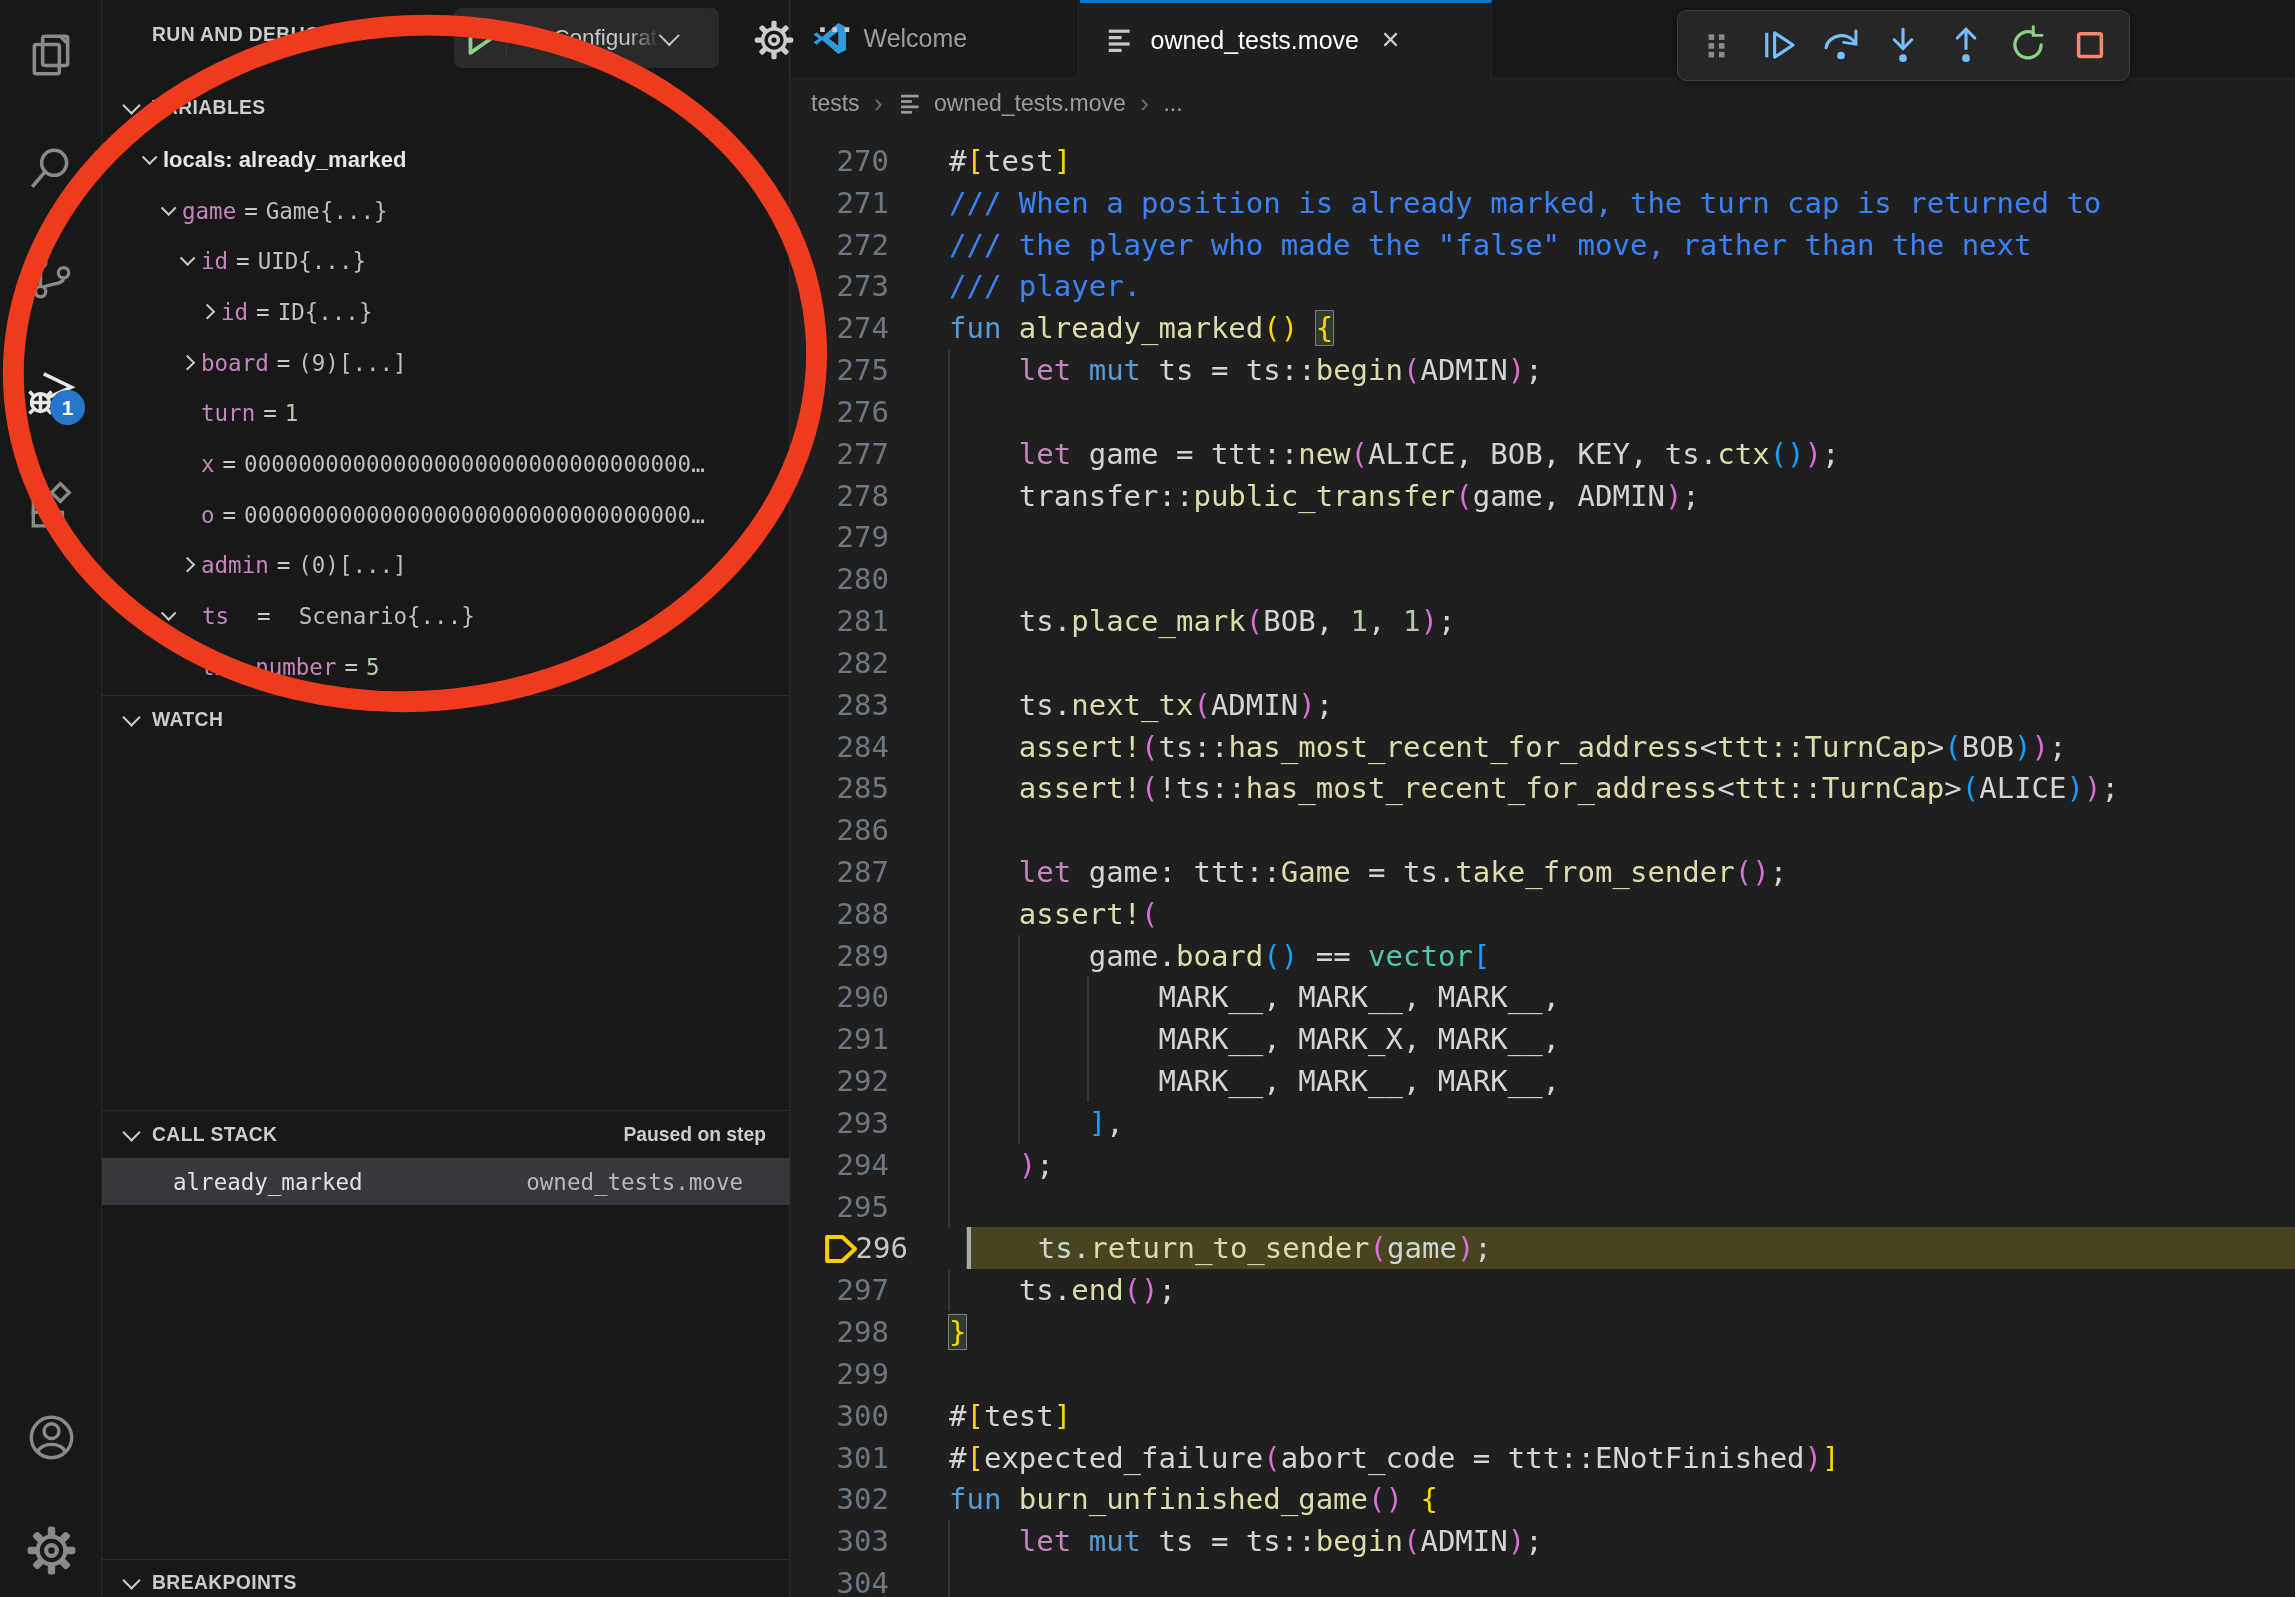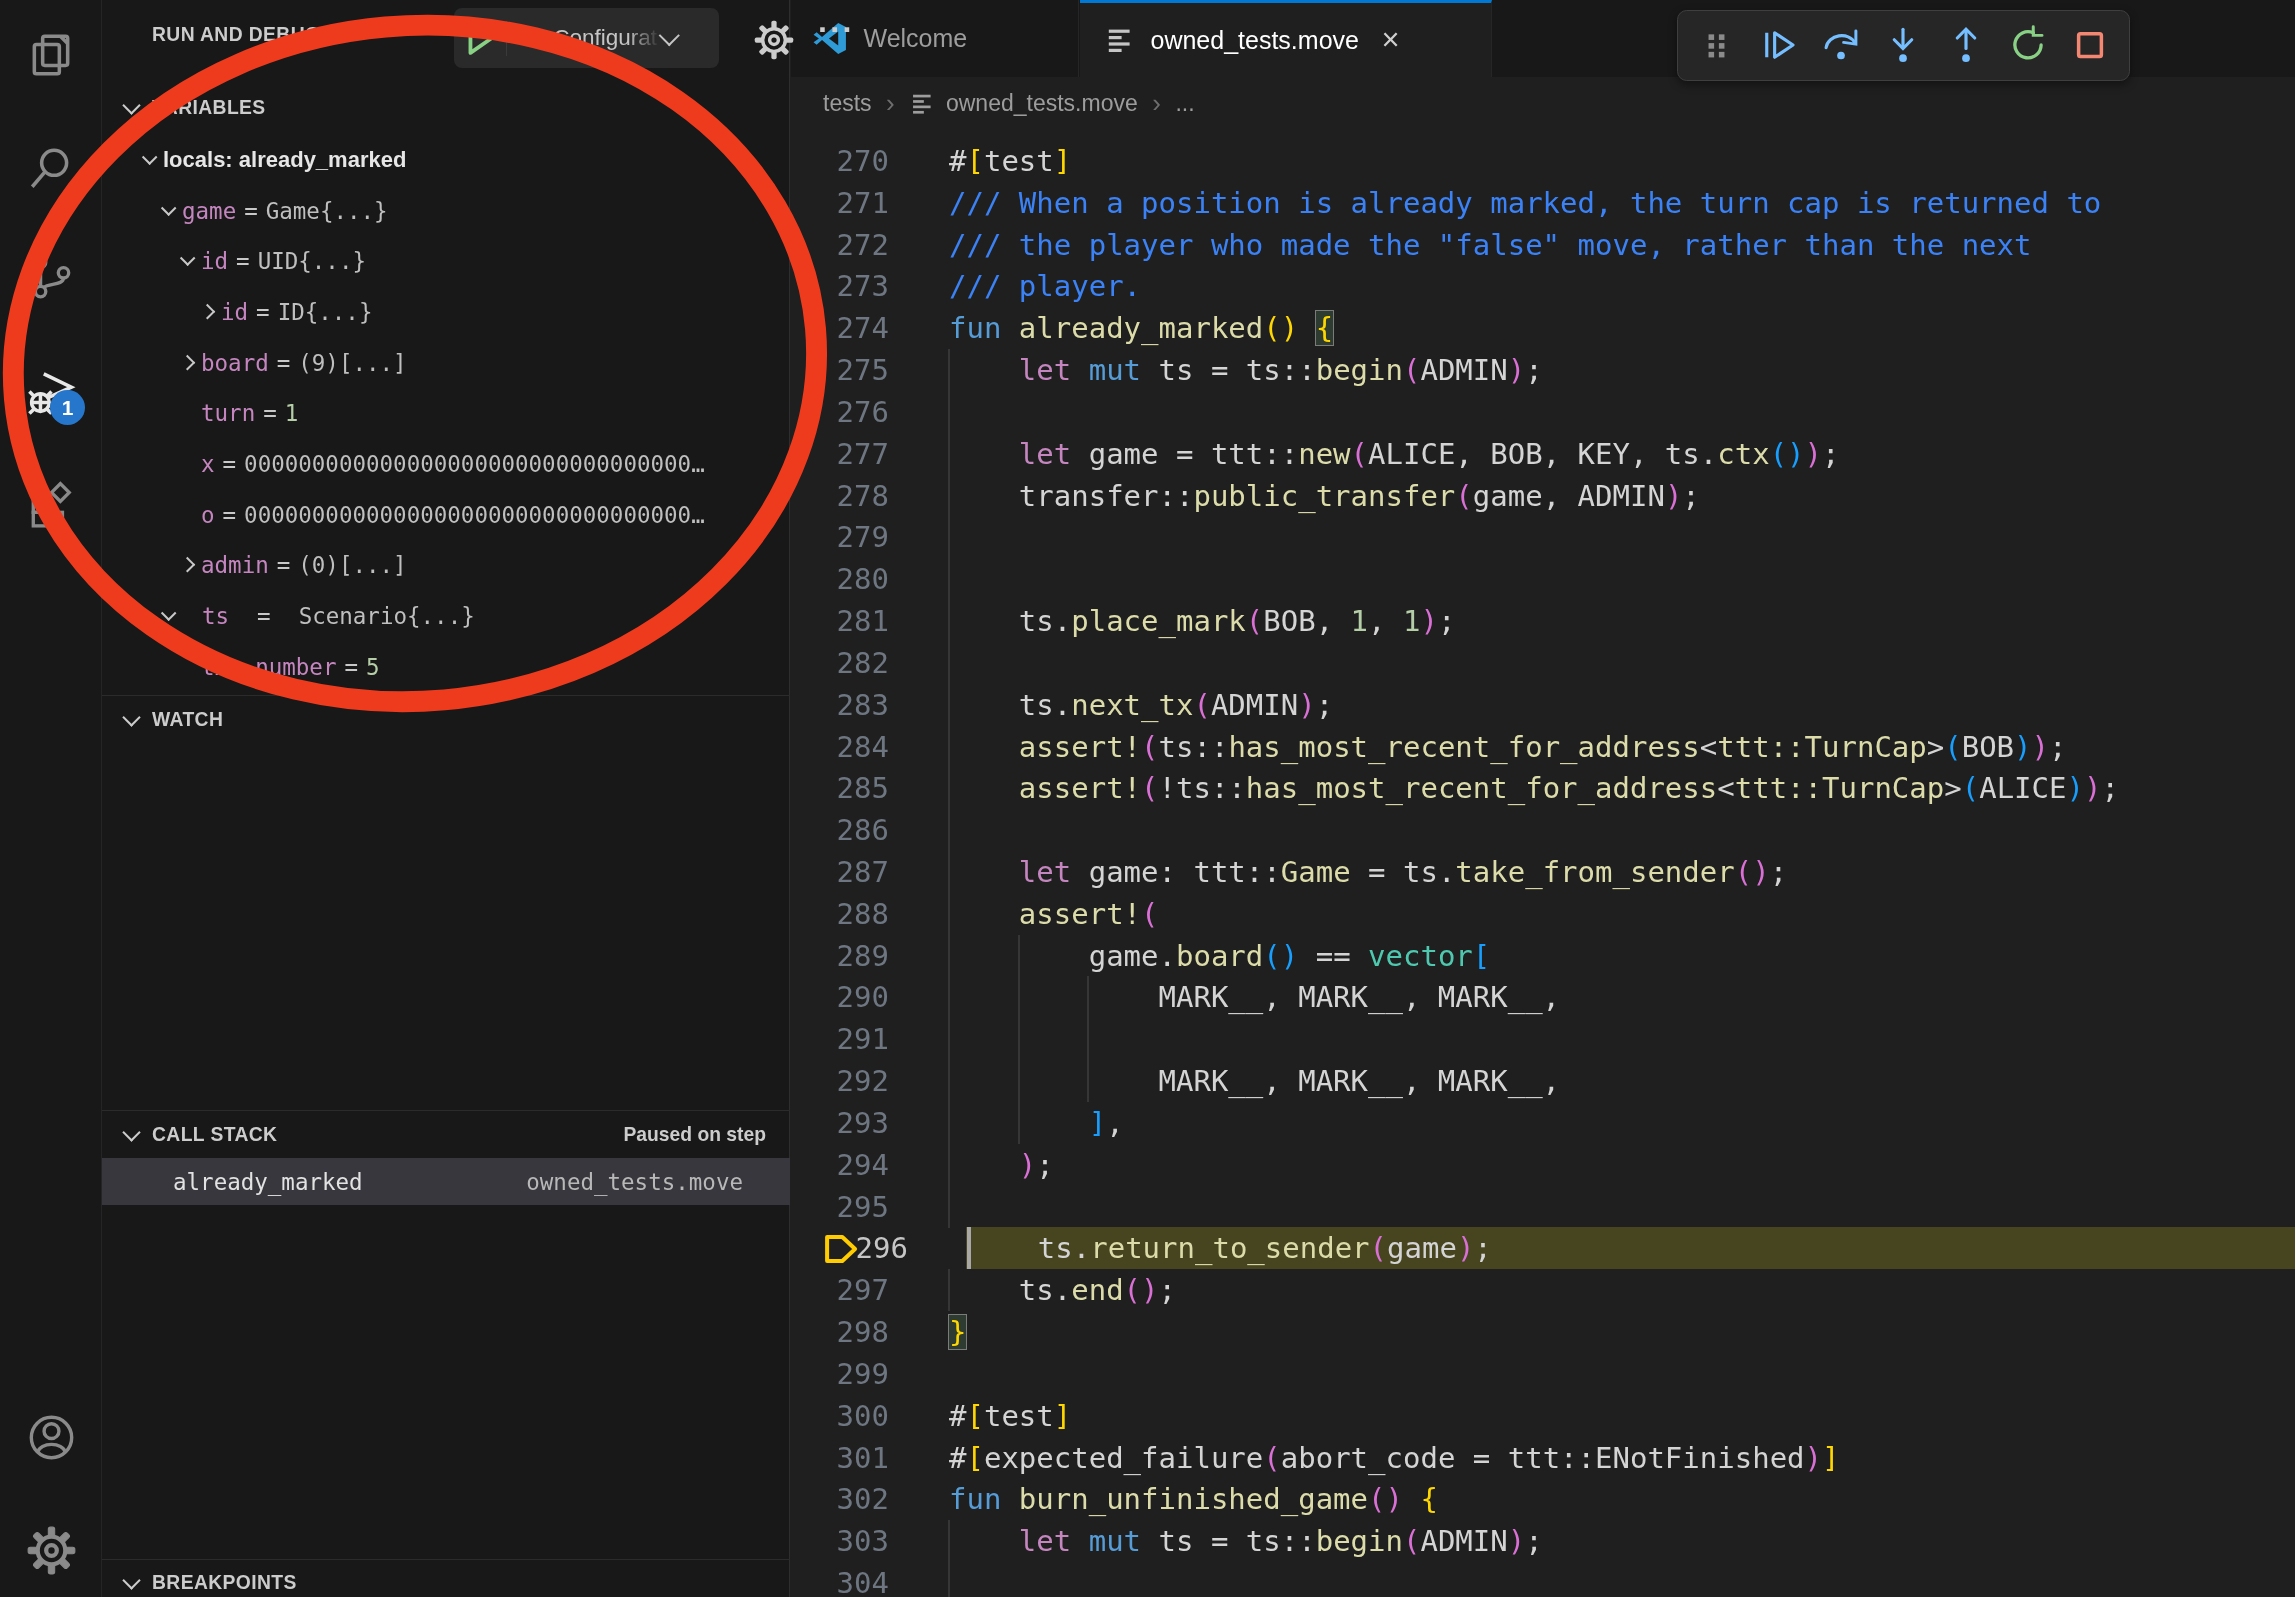--- a/index.html
+++ b/index.html
@@ -340,21 +340,21 @@
             <rect x="6" y="23" width="26" height="4"></rect>
               <rect x="6" y="31" width="16" height="4"></rect>
           </svg>
         </span>
         <span class="tlabel">owned_tests.move</span>
         <span class="tclose">×</span>
       </div>
     </div>
 
     <div id="breadcrumbs">
-      <span class="bitem" style="margin-left:32px">tests</span>
+      <span class="bitem" style="margin-left:20px">tests</span>
       <span class="bsep">›</span>
       <span style="display:flex; margin-right:9.7px;">
         <svg width="27" height="27" viewBox="0 0 40 40" fill="#9d9d9d">
           <rect x="6" y="7" width="26" height="4"></rect>
             <rect x="6" y="15" width="16" height="4"></rect>
           <rect x="6" y="23" width="26" height="4"></rect>
             <rect x="6" y="31" width="16" height="4"></rect>
         </svg>
       </span>
       <span class="bitem">owned_tests.move</span>
@@ -514,20 +514,21 @@
           <div class="cguide" style="left: 227px;"></div>
           <div class="cguide" style="left: 296px;"></div>
           <span class="lnum">290</span>
           <span class="ctext"><span class="c-tx">            MARK__, MARK__, MARK__,</span></span>
         </div>
         <div class="crow" style="top: 878px;">
           <div class="cguide" style="left: 157px;"></div>
           <div class="cguide" style="left: 227px;"></div>
           <div class="cguide" style="left: 296px;"></div>
           <span class="lnum">291</span>
+          <span class="ctext"><span class="c-tx">            MARK__, MARK_X, MARK__,</span></span>
         </div>
         <div class="crow" style="top: 920px;">
           <div class="cguide" style="left: 157px;"></div>
           <div class="cguide" style="left: 227px;"></div>
           <div class="cguide" style="left: 296px;"></div>
           <span class="lnum">292</span>
           <span class="ctext"><span class="c-tx">            MARK__, MARK__, MARK__,</span></span>
         </div>
         <div class="crow" style="top: 962px;">
           <div class="cguide" style="left: 157px;"></div>

